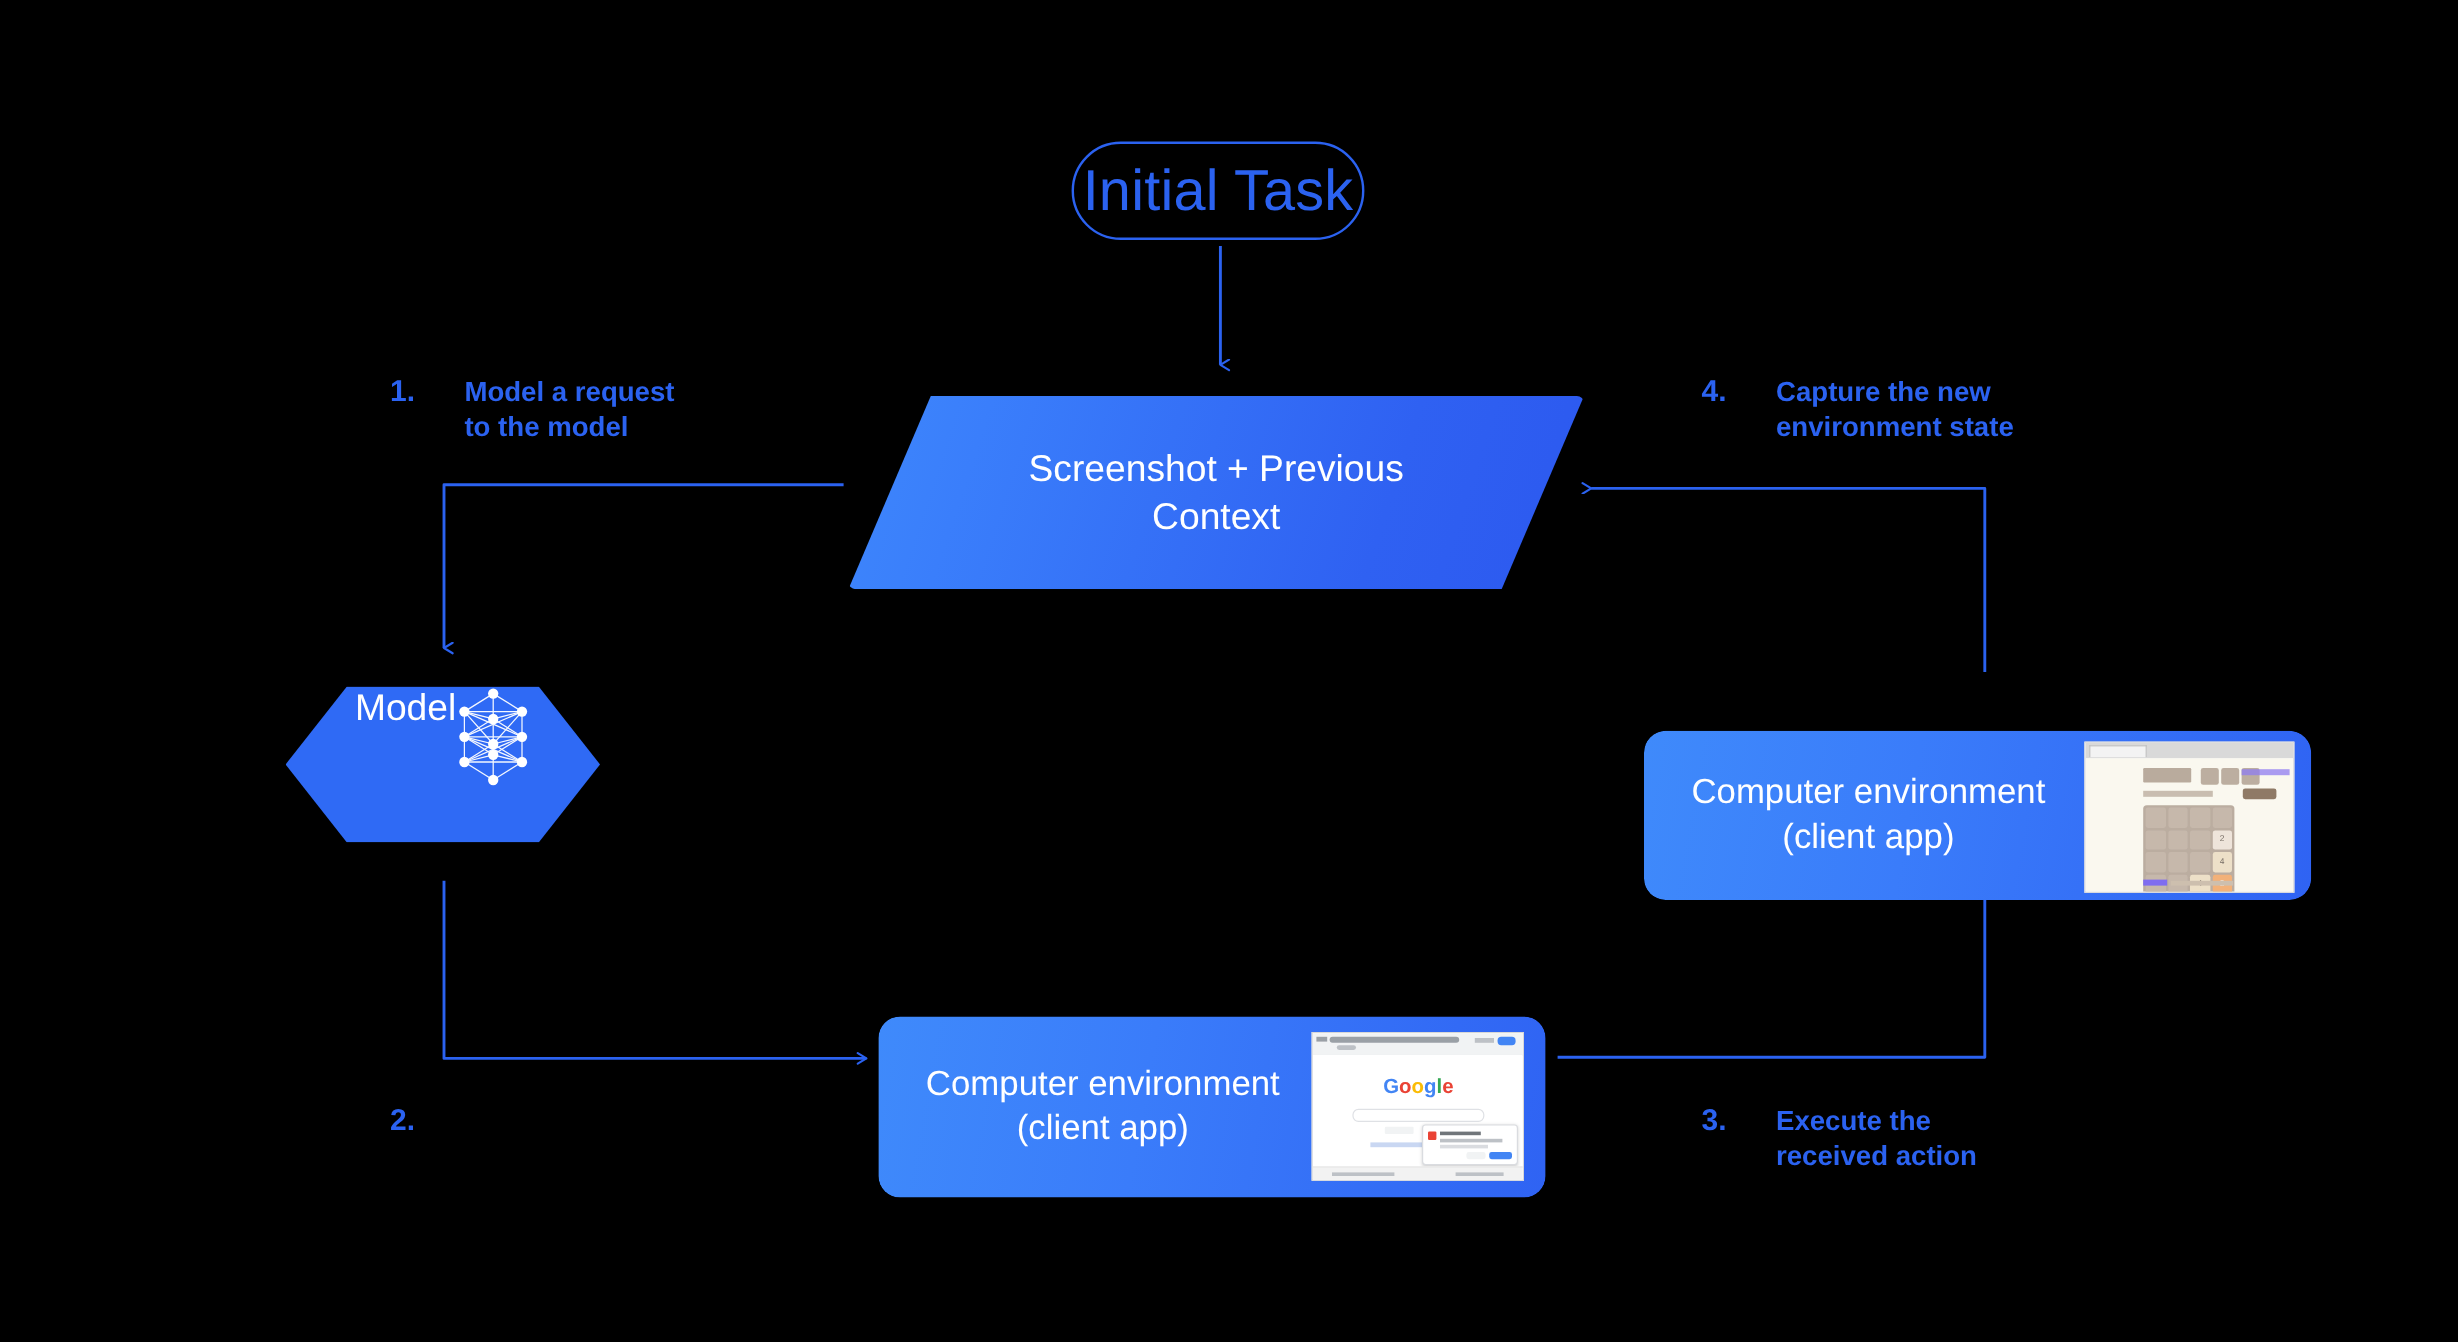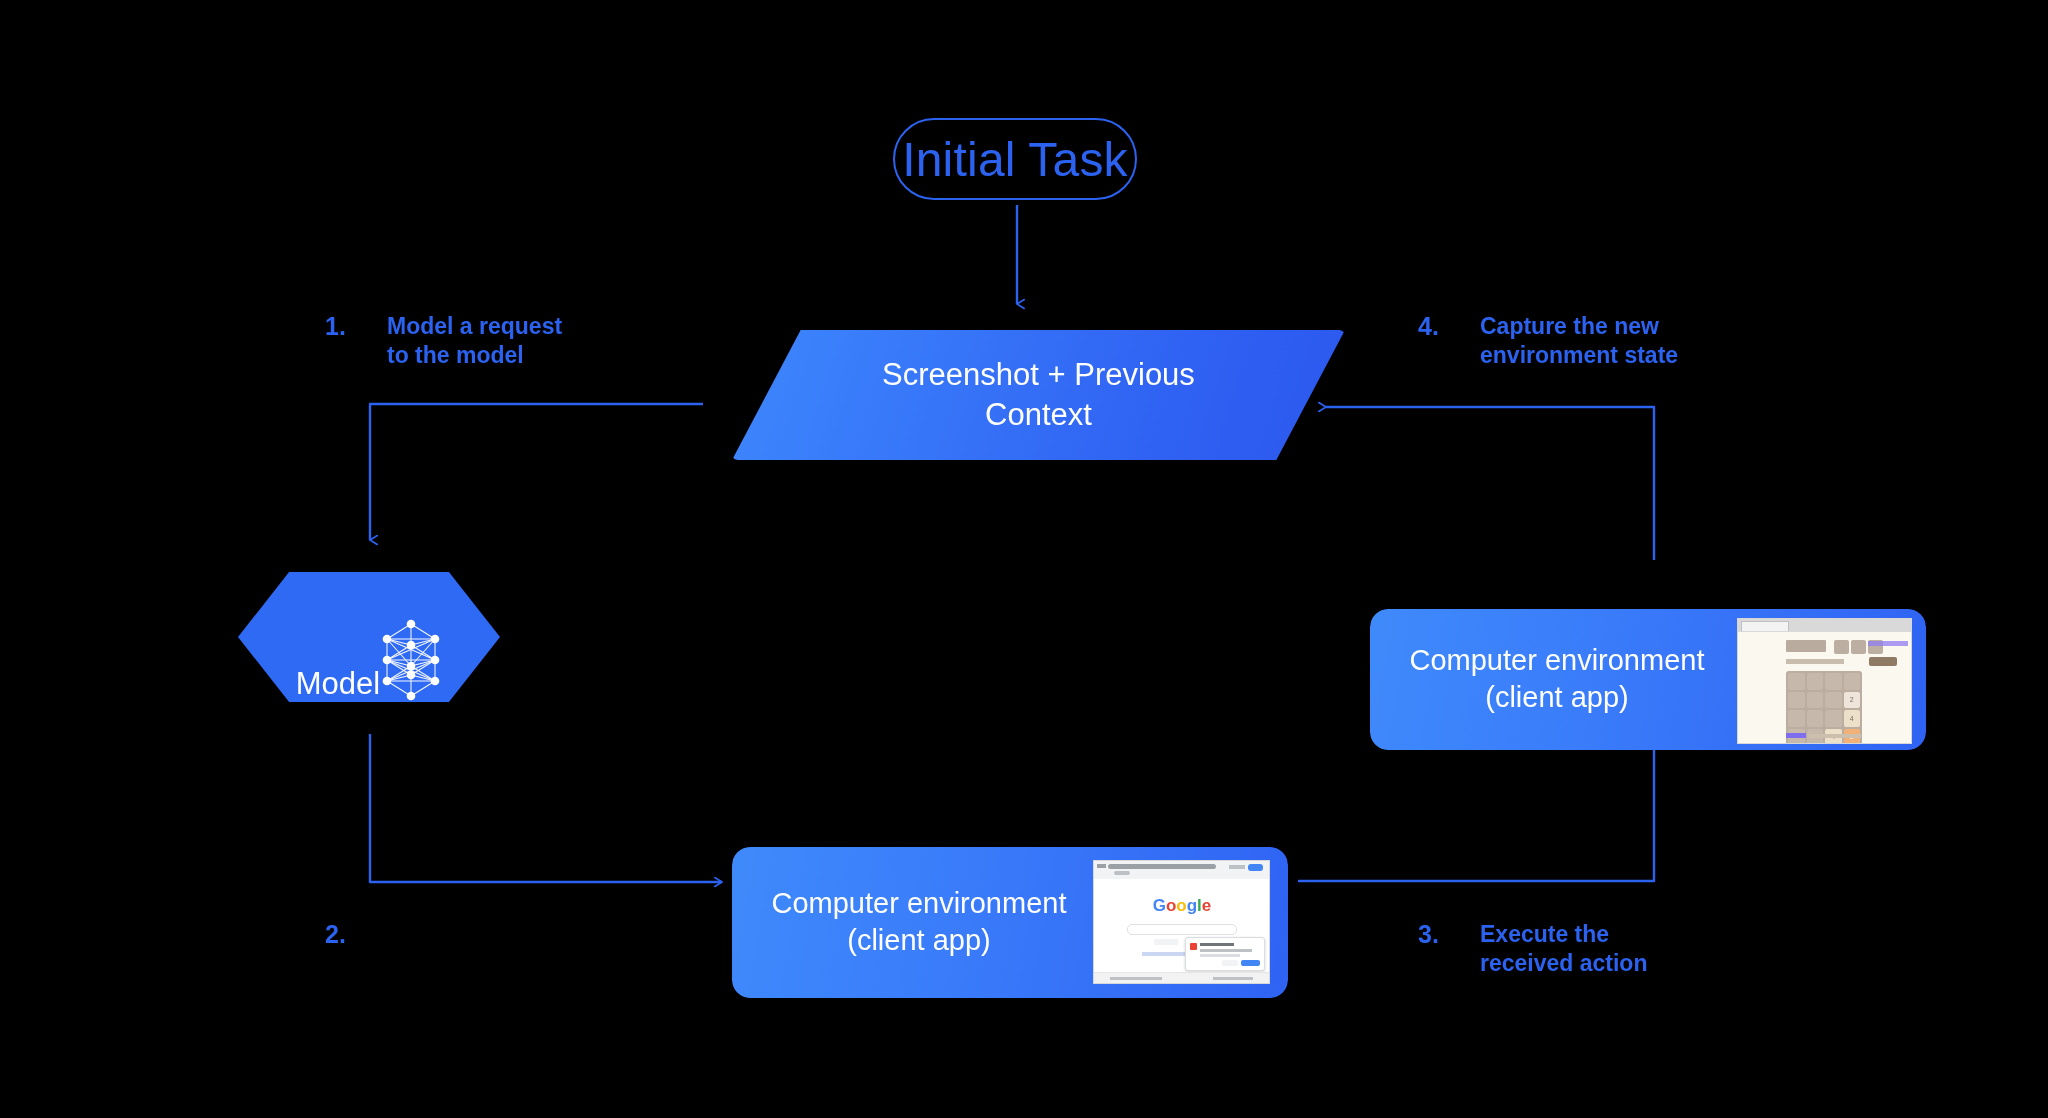--- a/index.html
+++ b/index.html
@@ -48,24 +48,24 @@
   }
   #initial-task .label {
     color: #2b62f0;
     font-size: 48px;
     letter-spacing: 0.2px;
     white-space: nowrap;
   }
 
   
   #screenshot-context {
-    left: 732px;
+    left: 707px;
     top: 330px;
     width: 613px;
-    height: 130px;
+    height: 161px;
   }
   #screenshot-context .para-bg {
     position: absolute;
     inset: 0;
     background: linear-gradient(108deg, #3e87fb 0%, #3a7efb 18%, #2f61f2 72%, #2c58ef 100%);
     clip-path: polygon(11.2% 0%, 100% 0%, 88.8% 100%, 0% 100%);
     border-radius: 6px;
   }
   #screenshot-context .para-text {
     position: absolute;
@@ -91,21 +91,21 @@
   #model-node .hex-bg {
     position: absolute;
     inset: 0;
     background: #2f6af5;
     clip-path: polygon(19.5% 0%, 80.5% 0%, 100% 50%, 80.5% 100%, 19.5% 100%, 0% 50%);
   }
   #model-node .hex-inner {
     position: absolute;
     inset: 0;
     display: flex;
-    align-items: flex-end;
+    align-items: flex-start;
     justify-content: center;
     z-index: 2;
   }
   #model-node .hex-label {
     color: #ffffff;
     font-size: 31px;
     white-space: nowrap;
   }
   #model-node .nn-icon {
     width: 62px;

